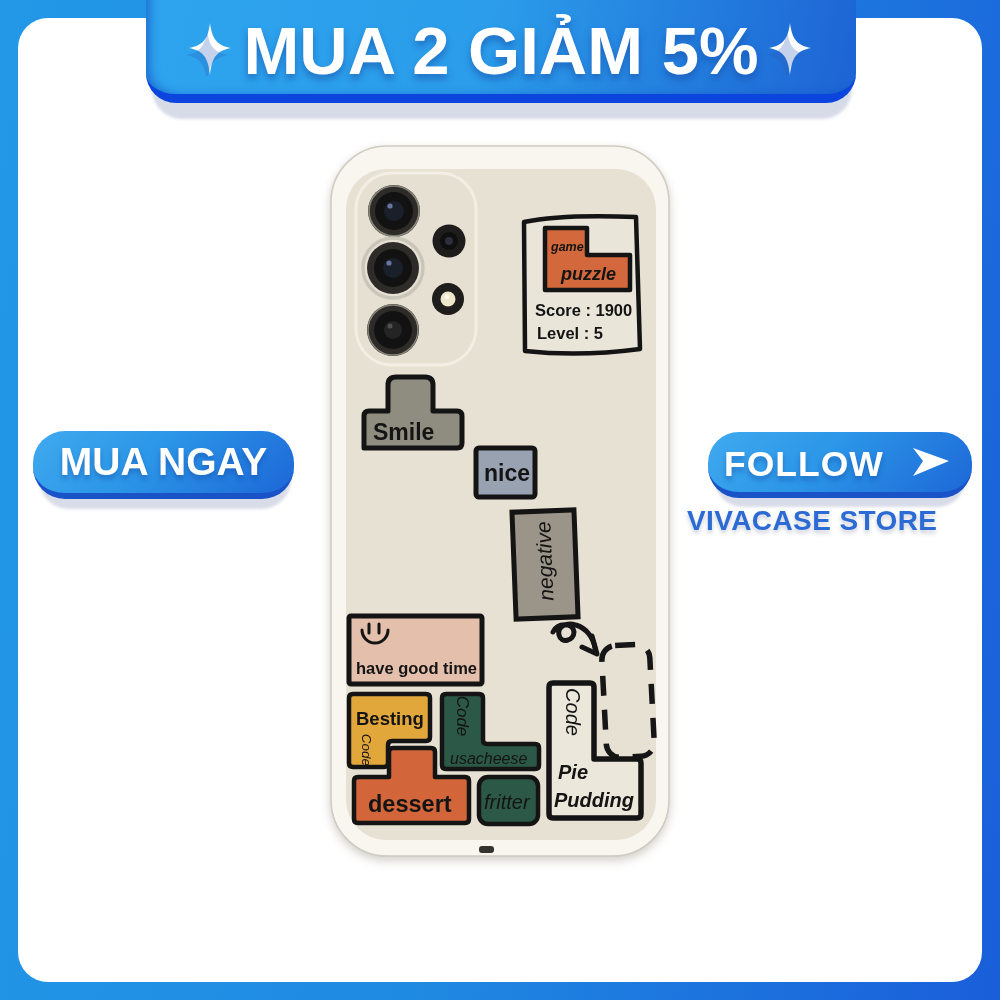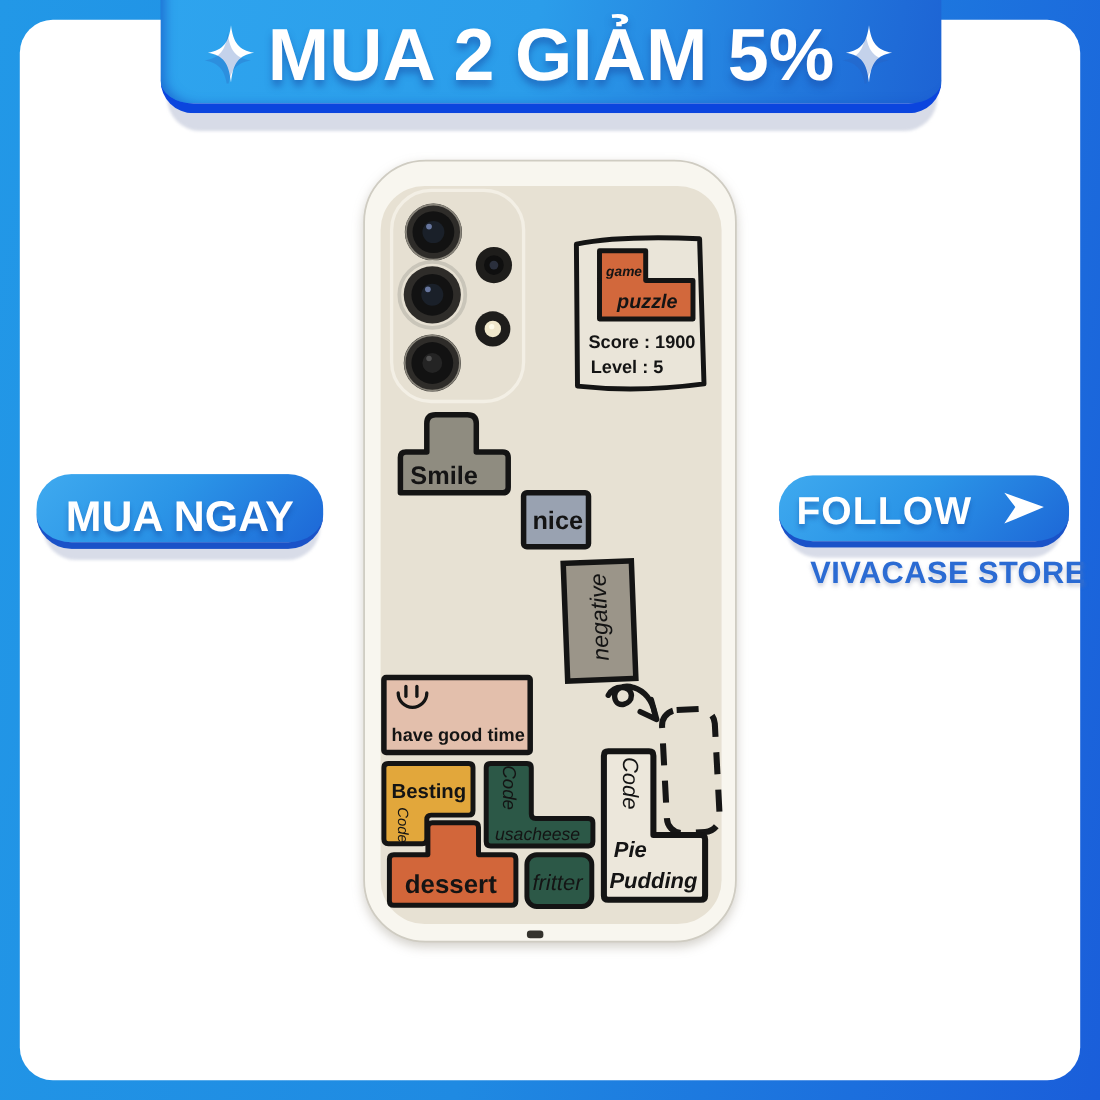--- a/index.html
+++ b/index.html
@@ -32,40 +32,40 @@
     <path d="M0,-25 C2,-9 7,-2.5 21,0 C7,2.5 2,9 0,27 C-2,9 -7,2.5 -21,0 C-7,-2.5 -2,-9 0,-25 Z" fill="#fff"></path>
     <path d="M0,-25 C2,-9 7,-2.5 21,0 C7,2.5 2,9 0,27 C-2,9 -7,2.5 -21,0 C-7,-2.5 -2,-9 0,-25 Z" fill="#2a5cb8" opacity=".28" transform="translate(-3,7)"></path>
   </svg>
 </div>
 
 <div class="abs" style="left:39px;top:449px;width:252px;height:60px;background:#D8DCE8;border-radius:30px;filter:blur(1.5px);"></div>
 
 <div class="abs" style="left:33px;top:431px;width:261px;height:62px;border-radius:32px;
   background:linear-gradient(135deg,#3FAAEF 0%,#2B95E7 45%,#1D67D7 100%);
   border-bottom:6px solid #1A52C8;
-  display:flex;align-items:flex-end;justify-content:center;">
+  display:flex;align-items:center;justify-content:center;">
 
   <div style="font-size:39px;font-weight:bold;color:#fff;letter-spacing:0px;text-shadow:0 4px 5px rgba(21,70,160,.45);">MUA NGAY</div>
 </div>
 
 <div class="abs" style="left:714px;top:449px;width:252px;height:58px;background:#D8DCE8;border-radius:29px;filter:blur(1.5px);"></div>
 
 <div class="abs" style="left:708px;top:432px;width:264px;height:60px;border-radius:31px;
   background:linear-gradient(135deg,#3FAAEF 0%,#2B95E7 45%,#1D67D7 100%);
   border-bottom:6px solid #1A52C8;
   ">
 
   <div class="abs" style="left:16px;top:12px;font-size:35.5px;font-weight:bold;color:#fff;letter-spacing:1px;text-shadow:0 4px 5px rgba(21,70,160,.45);">FOLLOW</div>
 
   <svg class="abs" style="left:204px;top:15px;" width="38" height="30" viewBox="0 0 38 30">
         <path d="M1 1 L37 14 L1 29 L11 14 Z" fill="#fff"></path>
       </svg>
 </div>
 
-<div class="abs" style="left:687px;top:505px;width:300px;text-align:right;font-size:28px;font-weight:bold;color:#2B6BD3;letter-spacing:0.4px;text-shadow:0 3px 4px rgba(120,130,160,.4);">VIVACASE STORE</div>
+<div class="abs" style="left:687px;top:505px;width:300px;text-align:left;font-size:28px;font-weight:bold;color:#2B6BD3;letter-spacing:0.4px;text-shadow:0 3px 4px rgba(120,130,160,.4);">VIVACASE STORE</div>
 
 <svg class="abs" style="left:0;top:0;" width="1000" height="1000" viewBox="0 0 1000 1000">
 
   <rect x="331" y="146" width="338" height="710" rx="56" fill="#F8F6EF" stroke="#CFCCC2" stroke-width="1.6" style="filter:drop-shadow(0 4px 5px rgba(120,112,95,.33))"></rect>
 
   <rect x="346" y="169" width="310" height="671" rx="40" fill="#E7E1D3"></rect>
 
   <rect x="356" y="173" width="120" height="192" rx="36" fill="#E6E0D2" stroke="#F3EFE5" stroke-width="3"></rect>
 
   <g>

